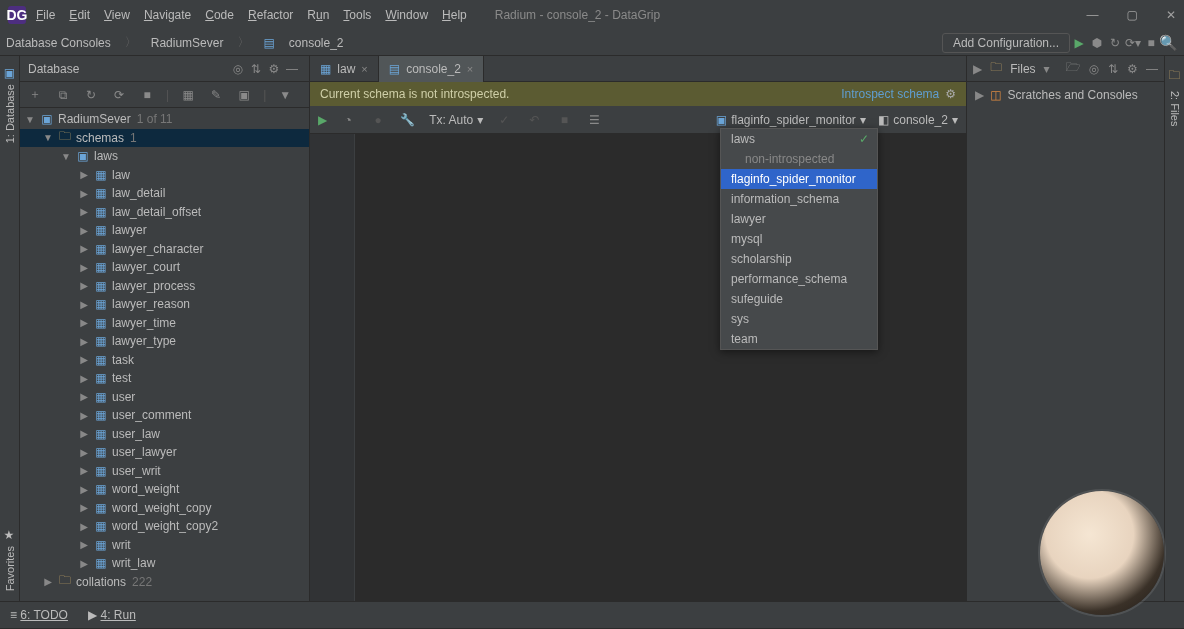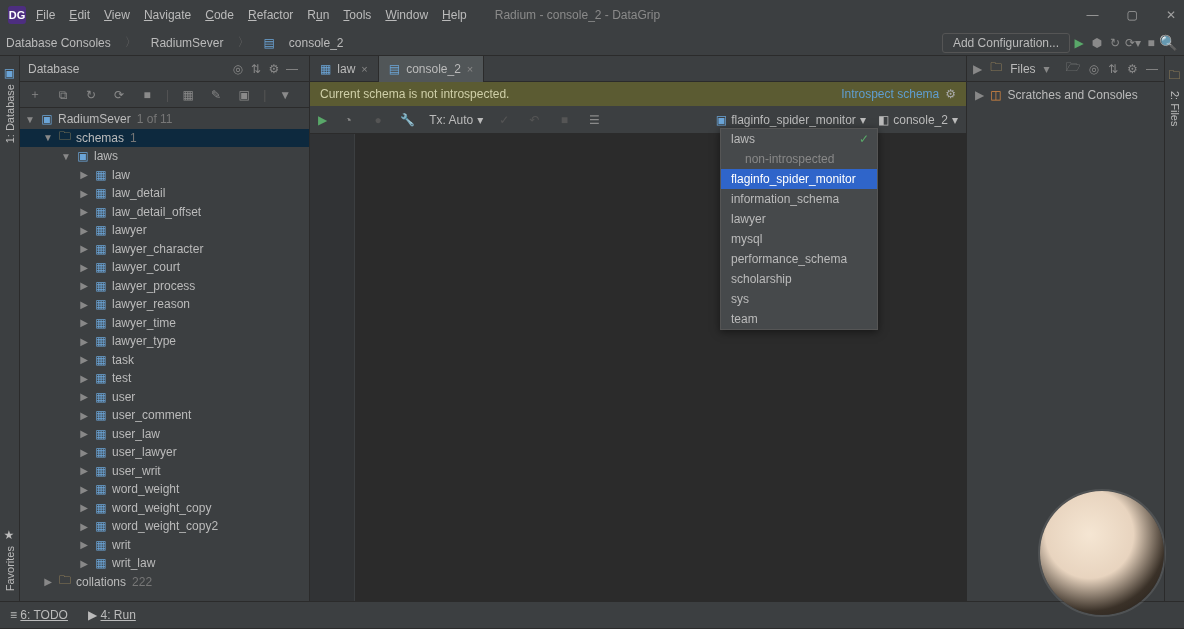--- a/index.html
+++ b/index.html
@@ -1,19 +1,19 @@
 <!DOCTYPE html>
 <html><head>
 <meta charset="utf-8">
 <style>
 * { margin: 0; padding: 0; box-sizing: border-box; font-family: "Segoe UI", Arial, sans-serif; font-size: 12px; }
 body { background: #3c3f41; color: #bbbbbb; width: 1184px; height: 629px; overflow: hidden; position: relative; }
 
 .titlebar { height: 30px; background: #3c3f41; display: flex; align-items: center; padding: 0 8px; }
-.tb-logo { width: 18px; height: 18px; background: #4d2e80; border-radius: 3px; margin-right: 10px; display: flex; align-items: center; justify-content: center; color: #fff; font-size: 11px; font-weight: bold; }
+.tb-logo { width: 18px; height: 18px; background: #4d2e80; border-radius: 3px; margin-right: 10px; display: flex; align-items: center; justify-content: center; color: #fff; font-size: 14px; font-weight: bold; }
 .menu { display: flex; gap: 14px; }
 .menu span { color: #bbbbbb; cursor: default; }
 .menu span u { text-decoration: underline; }
 .tb-title { margin-left: 28px; color: #8a8a8a; }
 .tb-winctl { margin-left: auto; display: flex; gap: 28px; color: #a0a0a0; font-size: 14px; }
 .tb-winctl span { cursor: default; }
 
 .navbar { height: 26px; background: #3c3f41; display: flex; align-items: center; padding: 0 6px; border-bottom: 1px solid #2b2b2b; }
 .breadcrumb { display: flex; align-items: center; gap: 14px; color: #bbbbbb; }
 .bc-sep { color: #666; }
@@ -362,22 +362,23 @@
   </div>
 </div>
 
 <div class="popup" id="popup">
     <div class="popup-item check">laws</div>
     <div class="popup-header">non-introspected</div>
     <div class="popup-item selected">flaginfo_spider_monitor</div>
     <div class="popup-item">information_schema</div>
     <div class="popup-item">lawyer</div>
     <div class="popup-item">mysql</div>
+    <div class="popup-item">scholarship</div>
     <div class="popup-item">performance_schema</div>
-    <div class="popup-item">scholarship</div>
+    <div class="popup-item">sufeguide</div>
     <div class="popup-item">sys</div>
     <div class="popup-item">team</div>
   </div>
 
 <div class="statusbar">
   <span>≡ <u>6: TODO</u></span>
   <span>▶ <u>4: Run</u></span>
 </div>
 <div class="status-row2">
 

